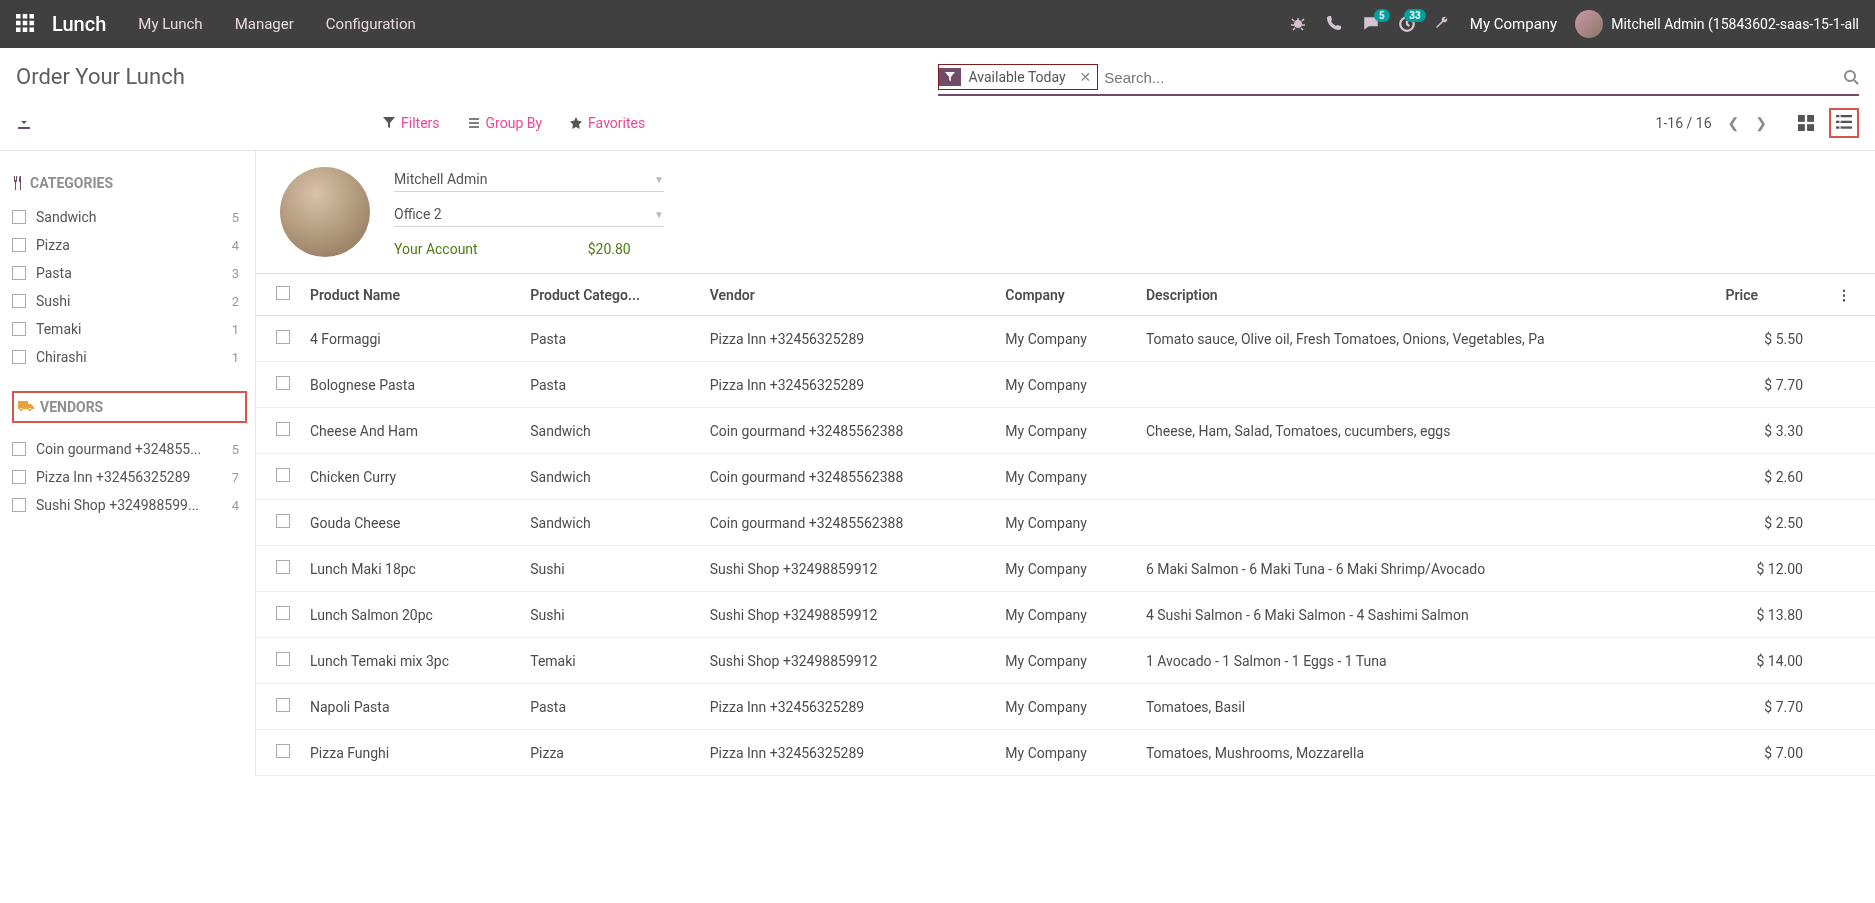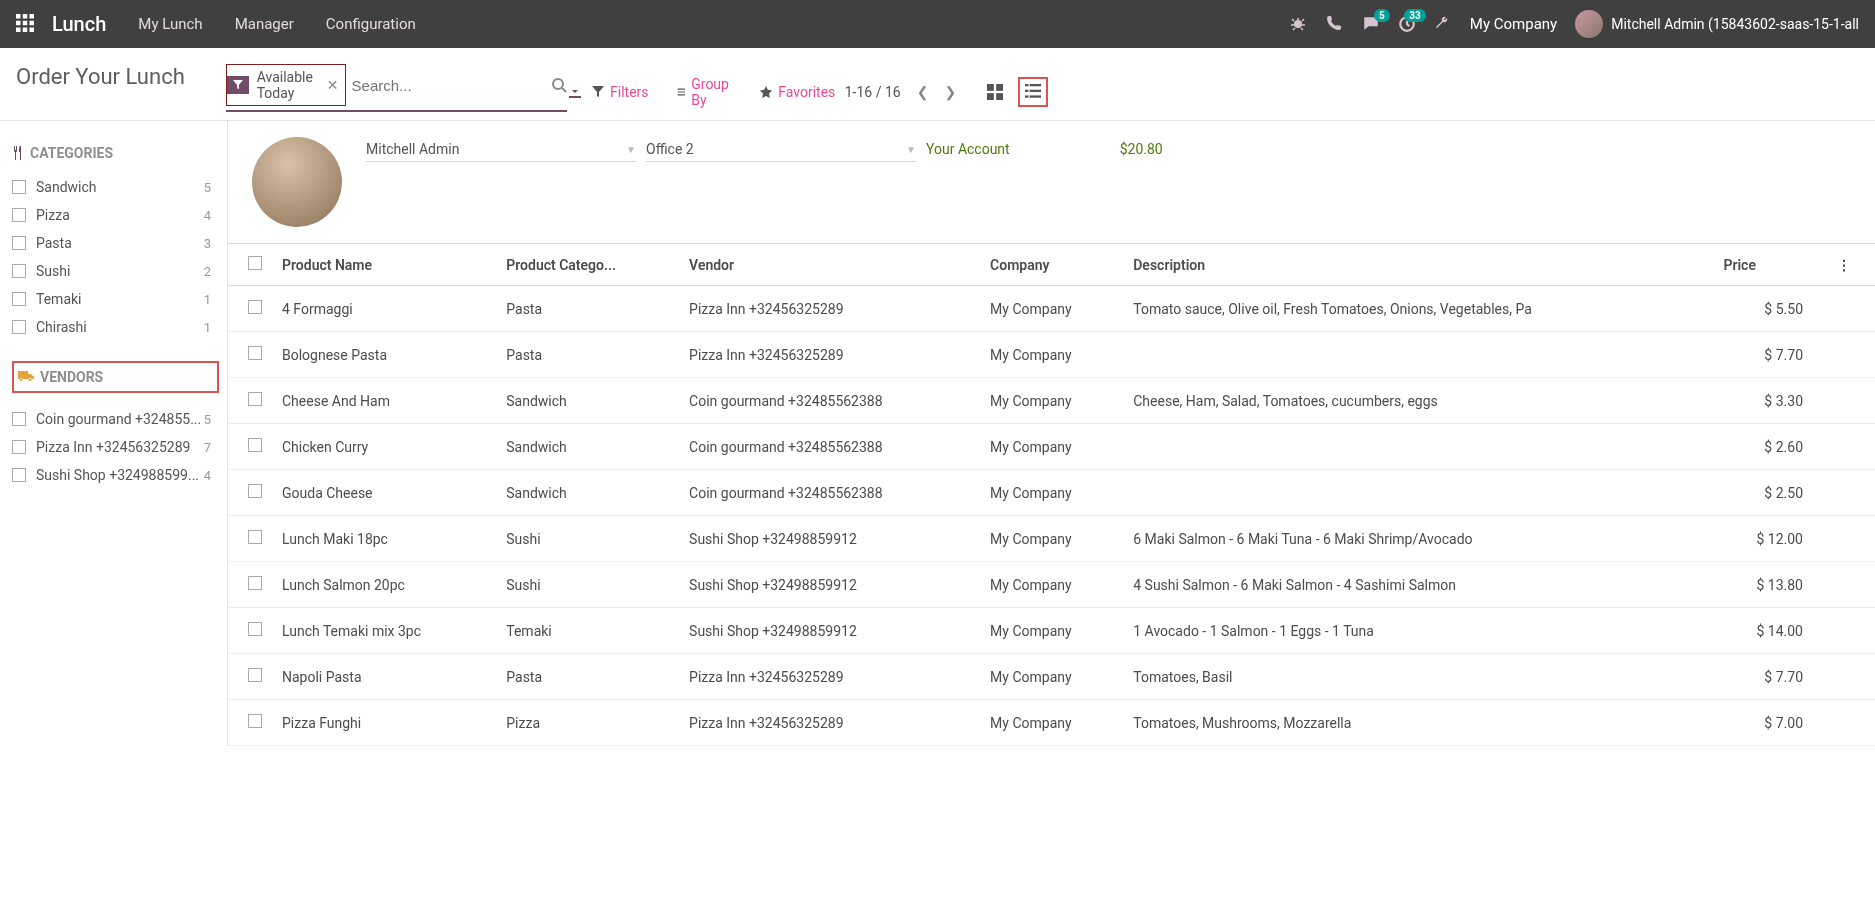--- a/index.html
+++ b/index.html
@@ -12,21 +12,21 @@
 .navbar .nav-menu { display: flex; gap: 32px; flex: 1; }
 .navbar .nav-item { color: #e5d9e0; cursor: pointer; font-size: 15px; }
 .navbar .right { display: flex; align-items: center; gap: 18px; margin-left: auto; }
 .navbar .right .nav-icon { width: 18px; height: 18px; cursor: pointer; position: relative; }
 .navbar .badge { position: absolute; top: -6px; right: -10px; background: #00a09d; color: #fff; font-size: 10px; padding: 1px 5px; border-radius: 8px; font-weight: bold; }
 .navbar .company { color: #fff; font-size: 15px; }
 .navbar .user-block { display: flex; align-items: center; gap: 8px; }
 .navbar .avatar { width: 28px; height: 28px; border-radius: 50%; background: linear-gradient(135deg,#c9a,#876); }
 
 
-.control-panel { padding: 16px 16px 0 16px; display: flex; flex-direction: row; border-bottom: 1px solid #e5e5e5; }
+.control-panel { padding: 16px 16px 0 16px; display: flex; flex-direction: column; border-bottom: 1px solid #e5e5e5; }
 .cp-top { display: flex; justify-content: space-between; align-items: flex-start; }
 .cp-title { font-size: 22px; color: #5e5e5e; font-weight: 400; }
 .search-wrap { flex: 0 0 50%; }
 .search-box { border-bottom: 2px solid #714b67; display: flex; align-items: center; padding-bottom: 4px; }
 .facet { display: flex; align-items: center; border: 1px solid #7f1d1d; margin-right: 6px; }
 .facet-icon { background: #714b67; color: #fff; padding: 4px 6px; display: flex; align-items: center; }
 .facet-label { padding: 4px 8px; color: #555; }
 .facet-close { padding: 0 6px; color: #888; cursor: pointer; }
 .search-input { border: none; outline: none; flex: 1; font-size: 15px; color: #555; }
 .cp-bottom { display: flex; justify-content: space-between; align-items: center; margin-top: 12px; padding-bottom: 12px; }
@@ -36,34 +36,34 @@
 .search-opt { color: #ec4899; cursor: pointer; display: flex; align-items: center; gap: 6px; }
 .cp-right { display: flex; align-items: center; gap: 24px; }
 .pager { color: #555; display: flex; align-items: flex-end; gap: 16px; }
 .pager-nav { color: #888; cursor: pointer; }
 .view-switch { display: flex; gap: 8px; }
 .view-btn { width: 30px; height: 30px; display: flex; align-items: center; justify-content: center; cursor: pointer; color: #555; }
 .view-btn.active { border: 2px solid #d9534f; }
 
 
 .main { display: flex; }
-.sidebar { width: 228px; border-right: 1px solid #e5e5e5; padding: 24px 8px 24px 12px; }
+.sidebar { width: 256px; border-right: 1px solid #e5e5e5; padding: 24px 8px 24px 12px; }
 .side-header { font-weight: bold; color: #8f8f8f; font-size: 14px; margin-bottom: 12px; display: flex; align-items: center; gap: 6px; }
 .side-header.vendors { border: 2px solid #d9534f; padding: 6px 4px; margin-top: 20px; }
 .side-header .hicon { color: #714b67; }
 .side-header.vendors .hicon { color: #e8a23d; }
 .side-item { display: flex; align-items: center; padding: 6px 0; cursor: pointer; }
 .side-item .cb { width: 14px; height: 14px; border: 1px solid #aaa; margin-right: 10px; }
 .side-item .label { flex: 1; color: #555; white-space: nowrap; overflow: hidden; text-overflow: ellipsis; }
 .side-item .count { color: #999; font-size: 13px; padding-right: 8px; }
 
 .content { flex: 1; }
 .user-panel { display: flex; padding: 16px 24px; gap: 24px; align-items: flex-start; }
 .user-avatar { width: 90px; height: 90px; border-radius: 50%; background: radial-gradient(circle at 40% 30%, #d9c2a8, #8b7155); }
-.user-fields { display: flex; gap: 10px; }
+.user-fields { display: flex; flex-direction: column; gap: 10px; }
 .uf-row { display: flex; align-items: center; width: 270px; border-bottom: 1px solid #d5d5d5; padding: 4px 0; }
 .uf-val { flex: 1; color: #555; }
 .uf-caret { color: #bbb; font-size: 10px; }
 .uf-acc { display: flex; gap: 110px; color: #4d7c0f; padding-top: 4px; }
 
 table { width: 100%; border-collapse: collapse; }
 th { text-align: left; padding: 12px 10px; border-top: 1px solid #ddd; border-bottom: 1px solid #ddd; font-weight: 600; color: #4c4c4c; }
 th:last-child, td.price { text-align: right; padding-right: 24px; }
 td { padding: 14px 10px; border-bottom: 1px solid #eee; color: #4c4c4c; }
 .cb-cell { width: 40px; padding-left: 20px; }

